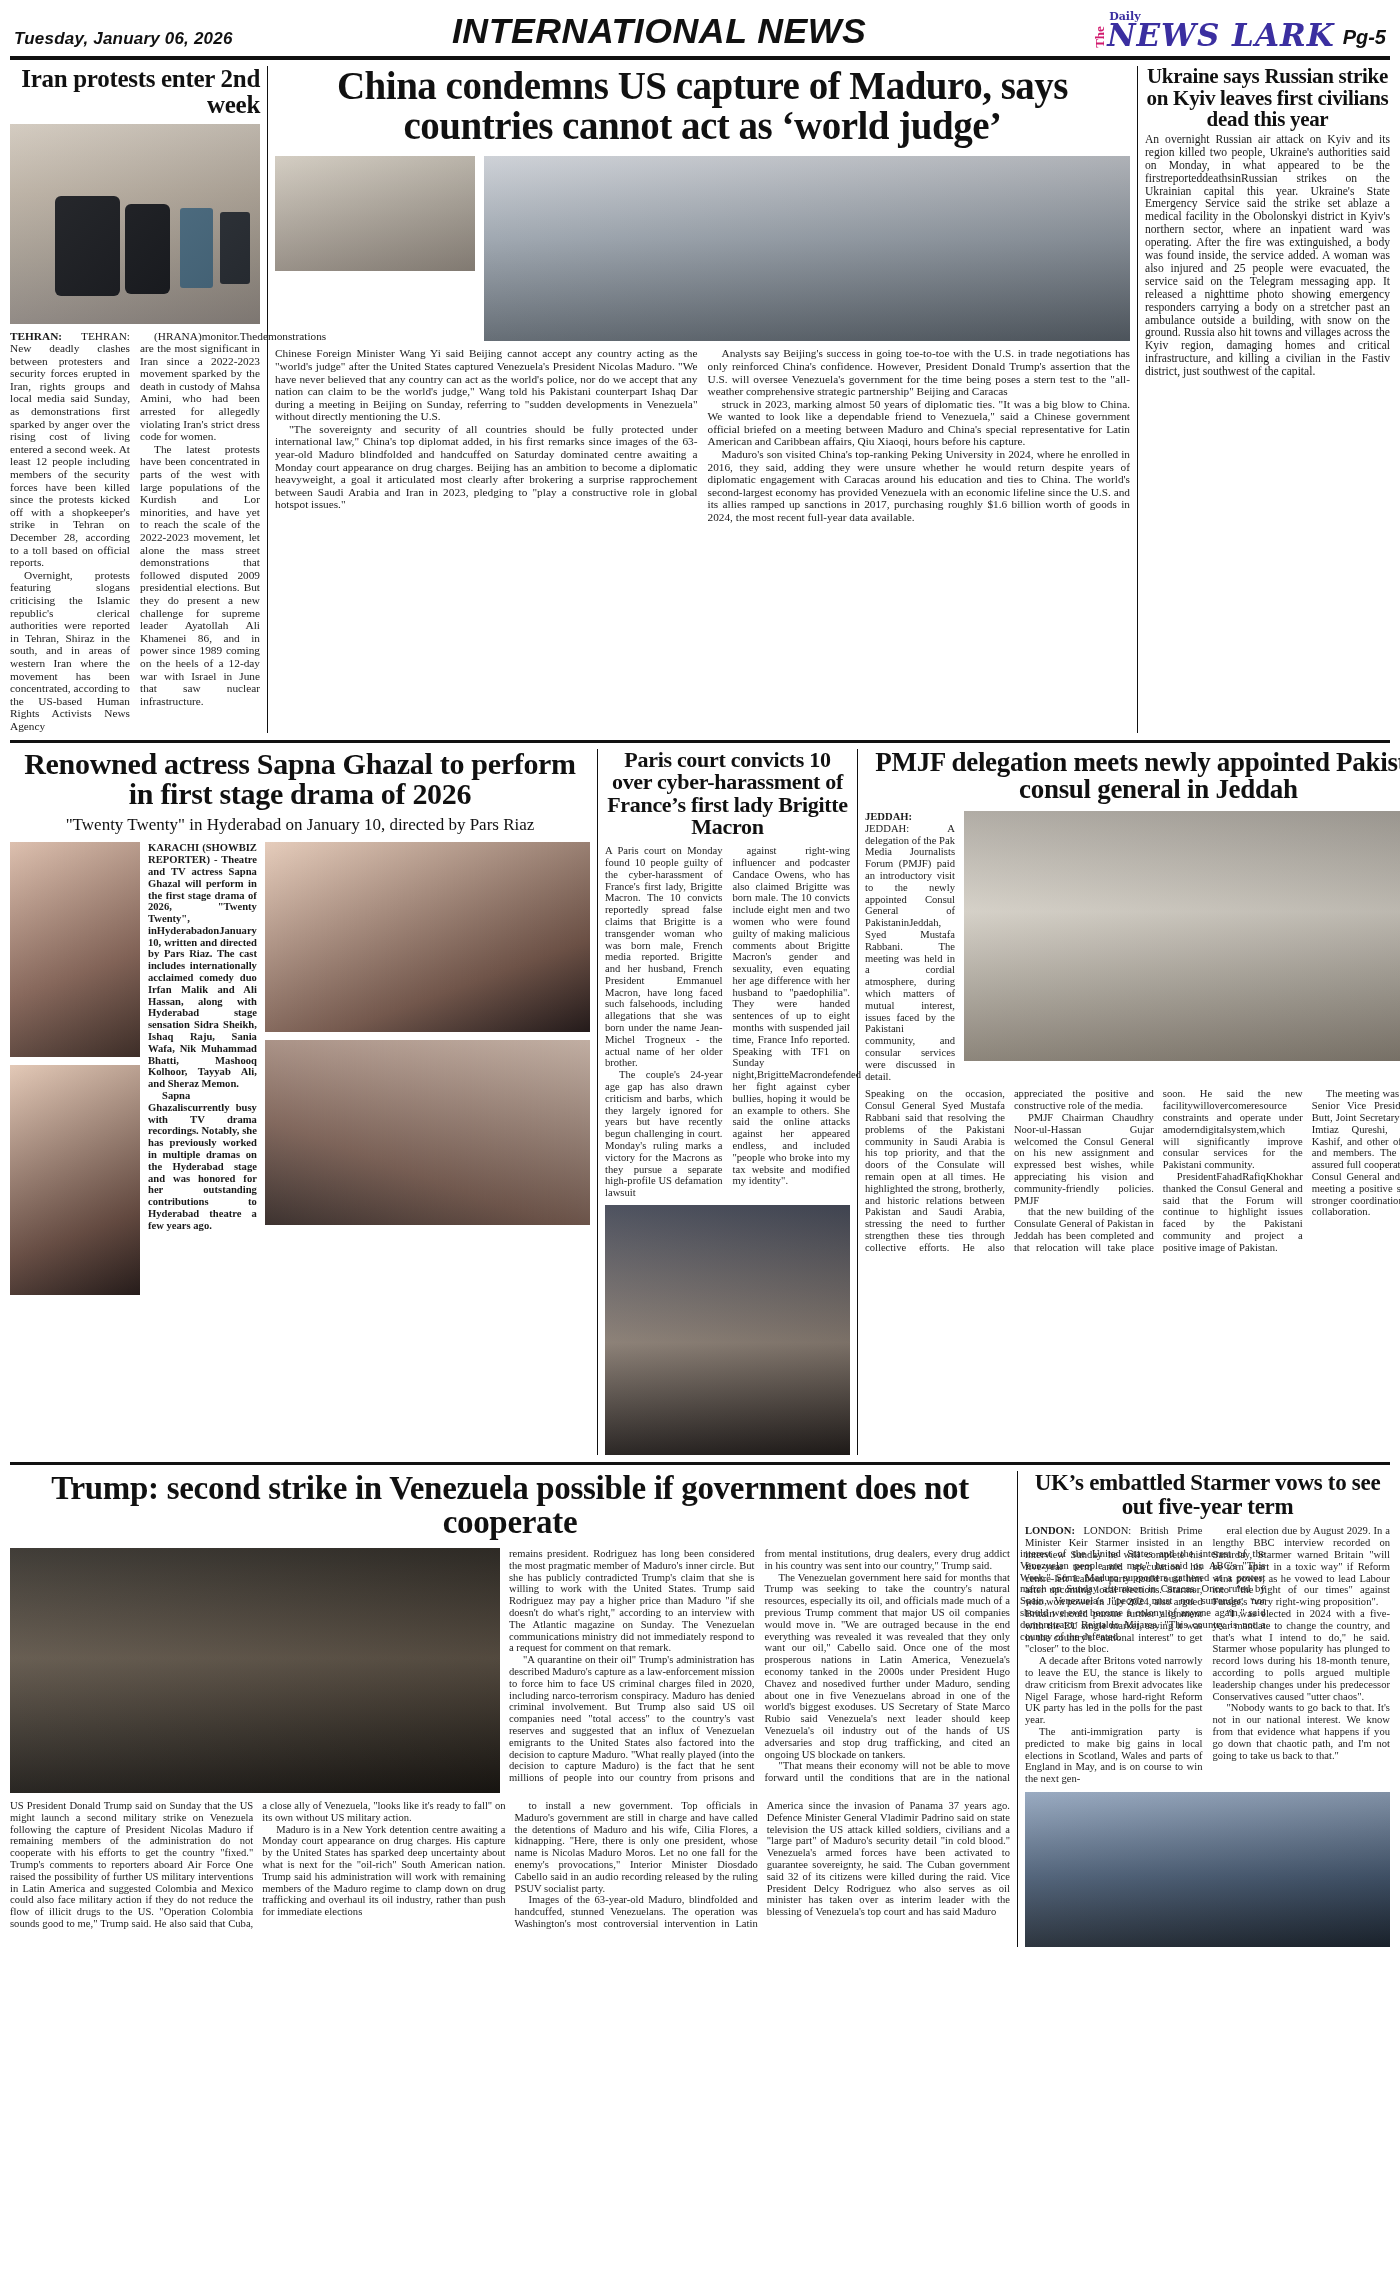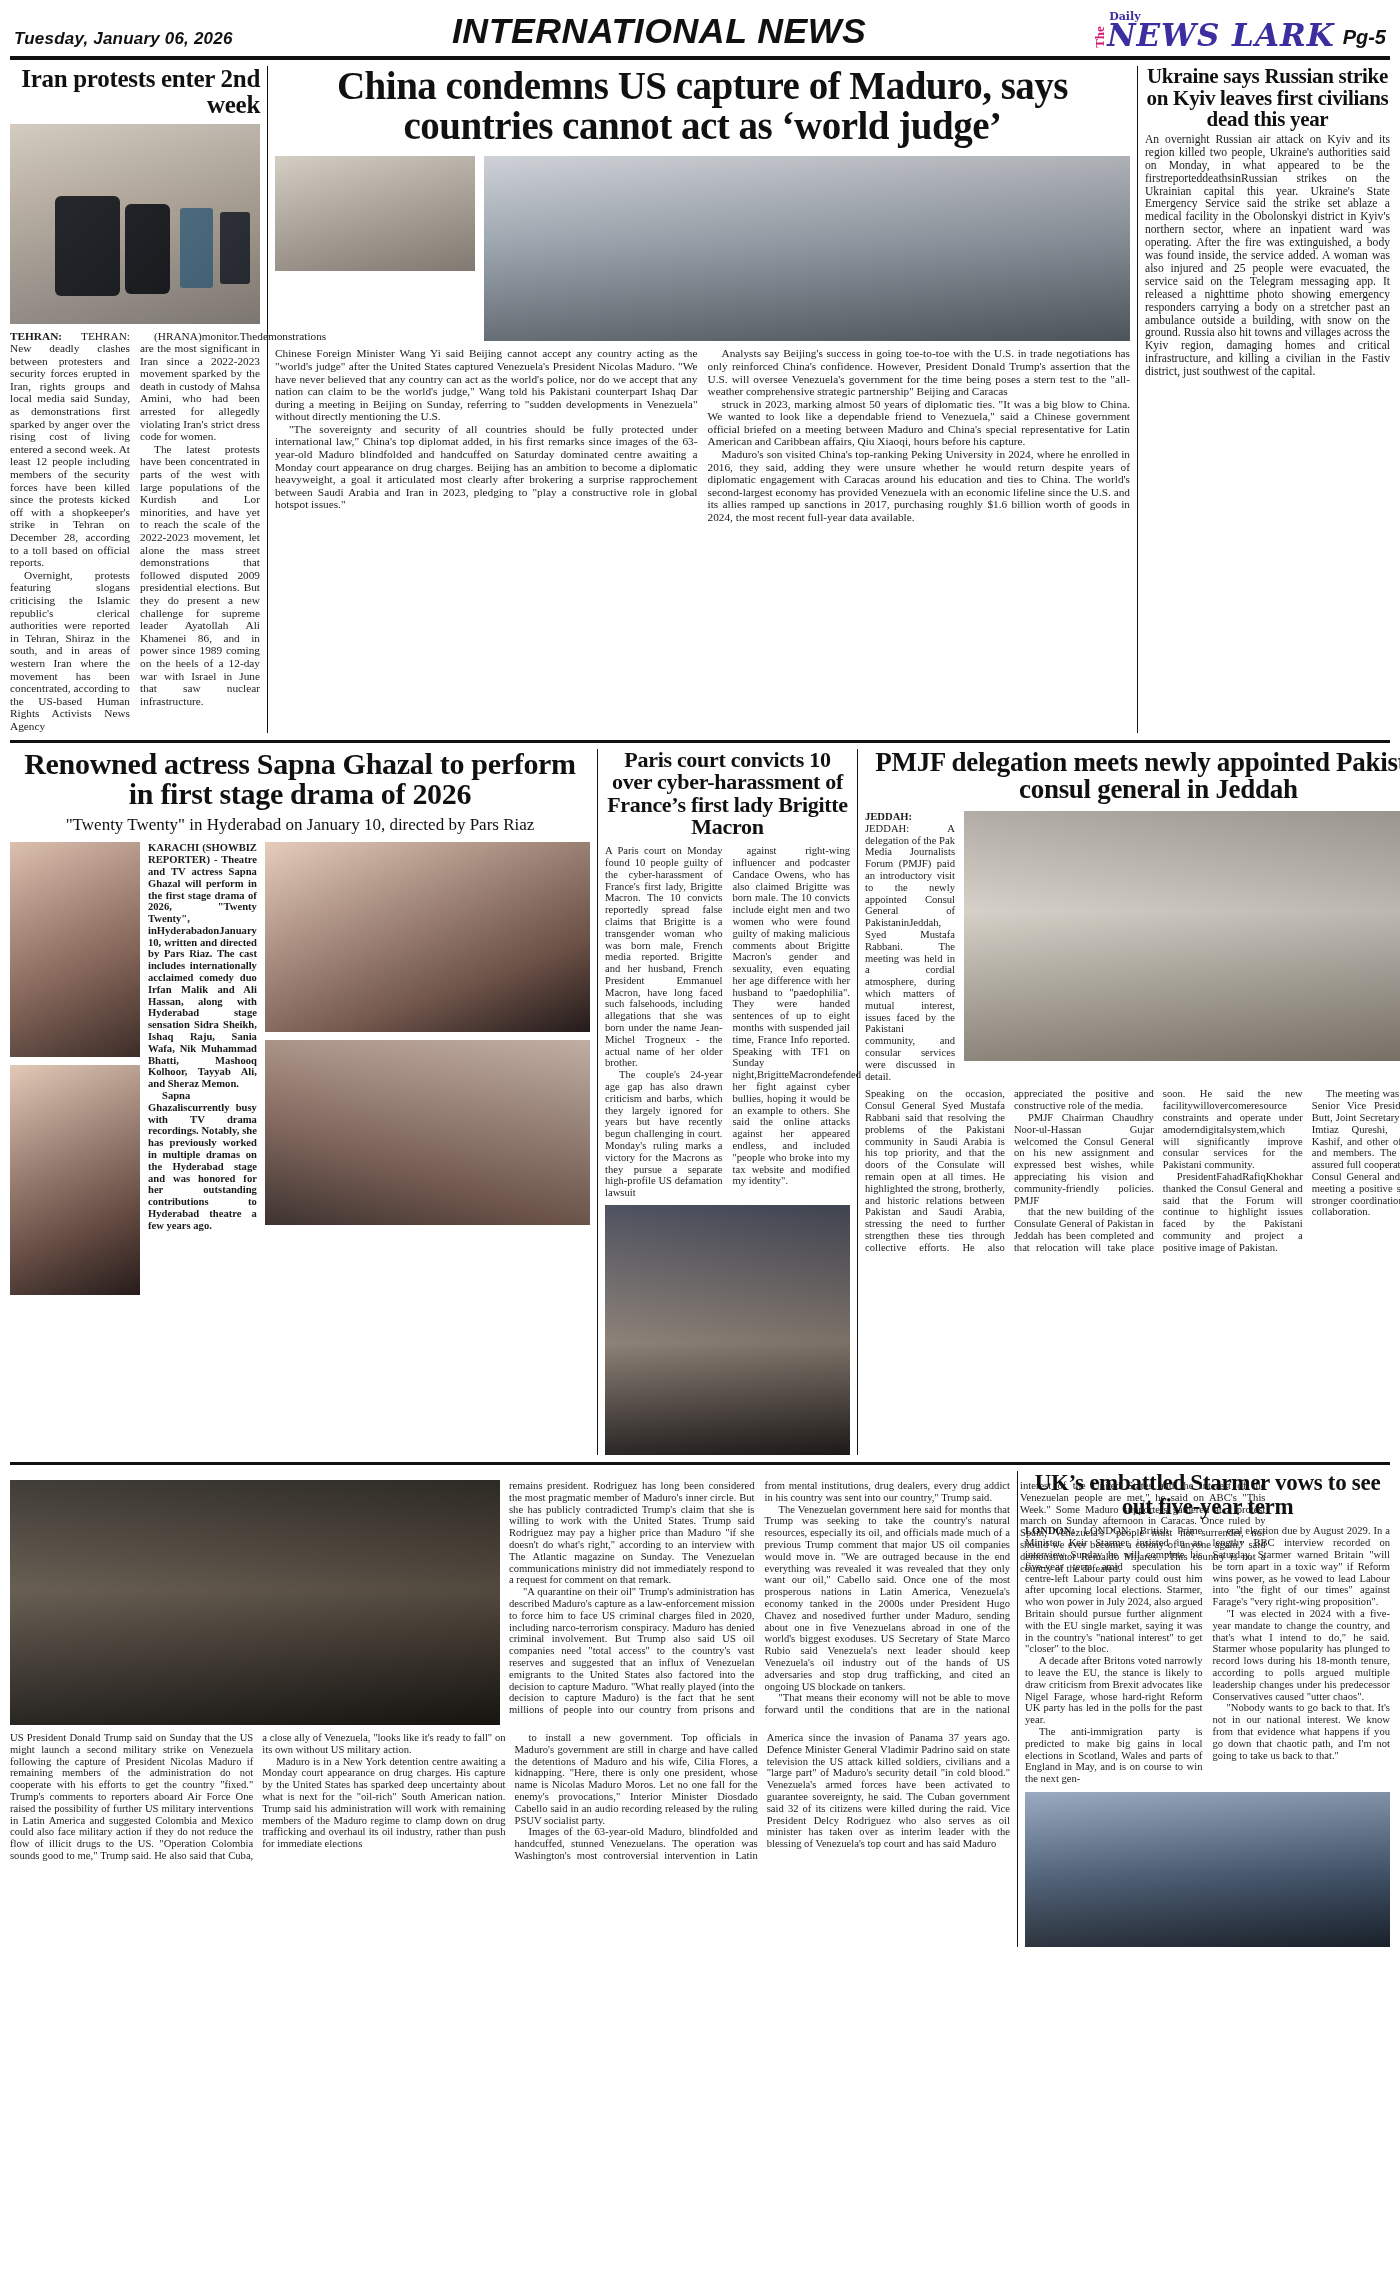--- a/index.html
+++ b/index.html
@@ -309,20 +309,21 @@
       <p>The meeting was attended by Senior Vice President Hassan Butt, Joint Secretary Atif Tanoli, Imtiaz Qureshi, Muhammad Kashif, and other office-bearers and members. The participants assured full cooperation with the Consul General and termed the meeting a positive step towards stronger coordination and future collaboration.</p>
     </div>
   </div>
 </div>
 
 <div class="rule-heavy"></div>
 
 <div class="bot-section">
 
   <div class="bot-left">
+    <div class="hl">Trump: second strike in Venezuela possible if government does not cooperate</div>
     <div style="height:9px"></div>
     <div style="display:flex;gap:9px;">
       <div style="flex:0 0 490px;">
         <div class="photo trump-photo"></div>
       </div>
       <div style="flex:1 1 auto;">
         <div class="body-text twocol tiny" style="height:245px;">
           <p>remains president. Rodriguez has long been considered the most pragmatic member of Maduro's inner circle. But she has publicly contradicted Trump's claim that she is willing to work with the United States. Trump said Rodriguez may pay a higher price than Maduro "if she doesn't do what's right," according to an interview with The Atlantic magazine on Sunday.  The Venezuelan communications ministry did not immediately respond to a request for comment on that remark.</p>
           <p>"A quarantine on their oil"  Trump's administration has described Maduro's capture as a law-enforcement mission to force him to face US criminal charges filed in 2020, including narco-terrorism conspiracy. Maduro has denied criminal involvement.  But Trump also said US oil companies need "total access" to the country's vast reserves and suggested that an influx of Venezuelan emigrants to the United States also factored into the decision to capture Maduro. "What really played (into the decision to capture Maduro) is the fact that he sent millions of people into our country from prisons and from mental institutions, drug dealers, every drug addict in his country was sent into our country," Trump said.</p>
           <p>The Venezuelan government here said for months that Trump was seeking to take the country's natural resources, especially its oil, and officials made much of a previous Trump comment that major US oil companies would move in.  "We are outraged because in the end everything was revealed  it was revealed that they only want our oil," Cabello said.  Once one of the most prosperous nations in Latin America, Venezuela's economy tanked in the 2000s under President Hugo Chavez and nosedived further under Maduro, sending about one in five Venezuelans abroad in one of the world's biggest exoduses.  US Secretary of State Marco Rubio said Venezuela's next leader should keep Venezuela's oil industry out of the hands of US adversaries and stop drug trafficking, and cited an ongoing US blockade on tankers.</p>

